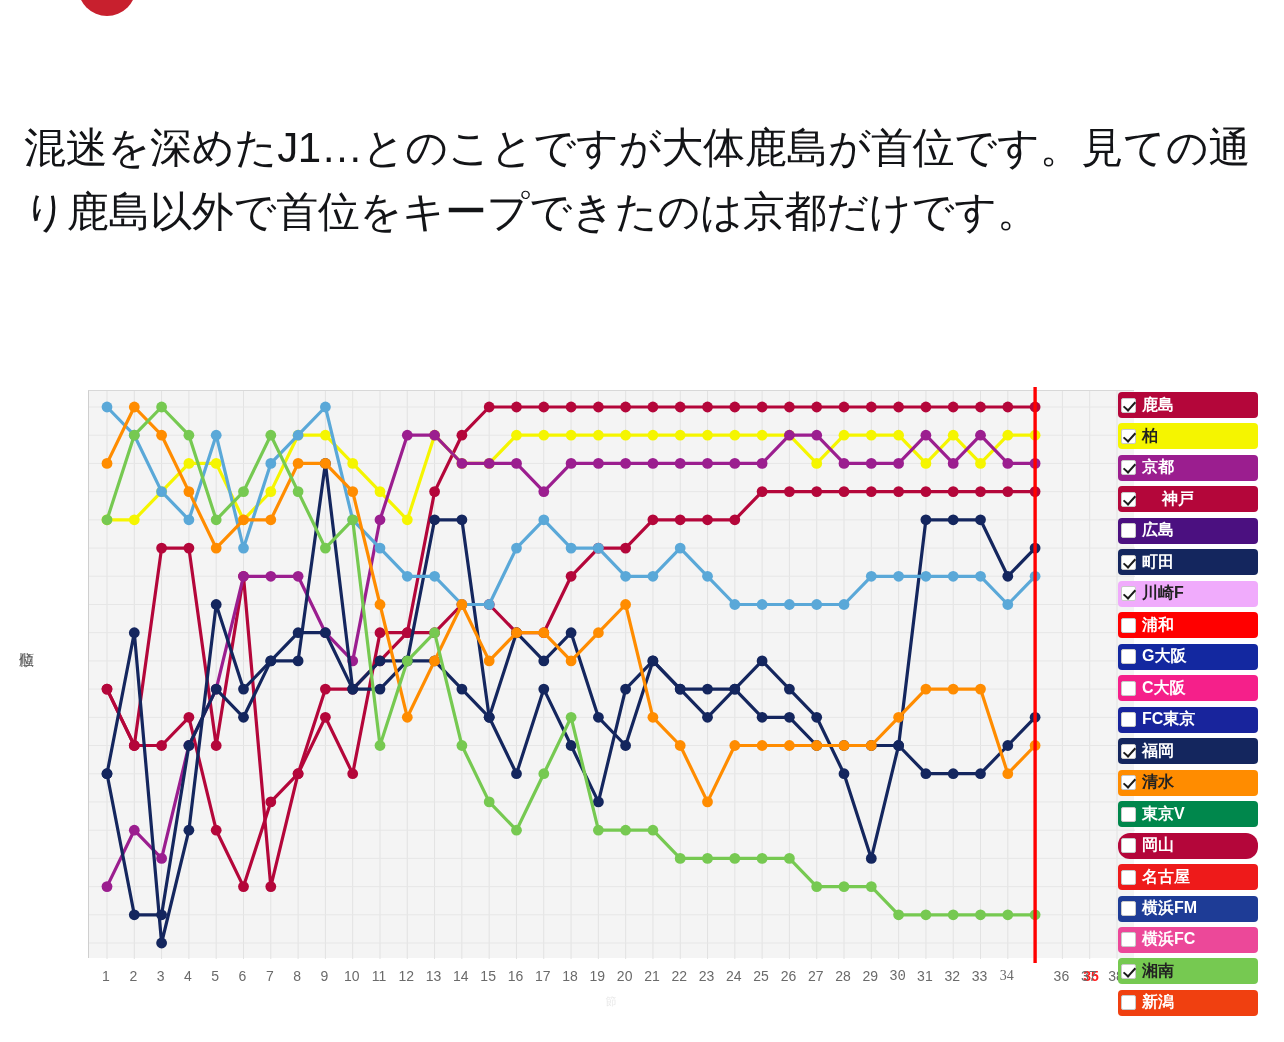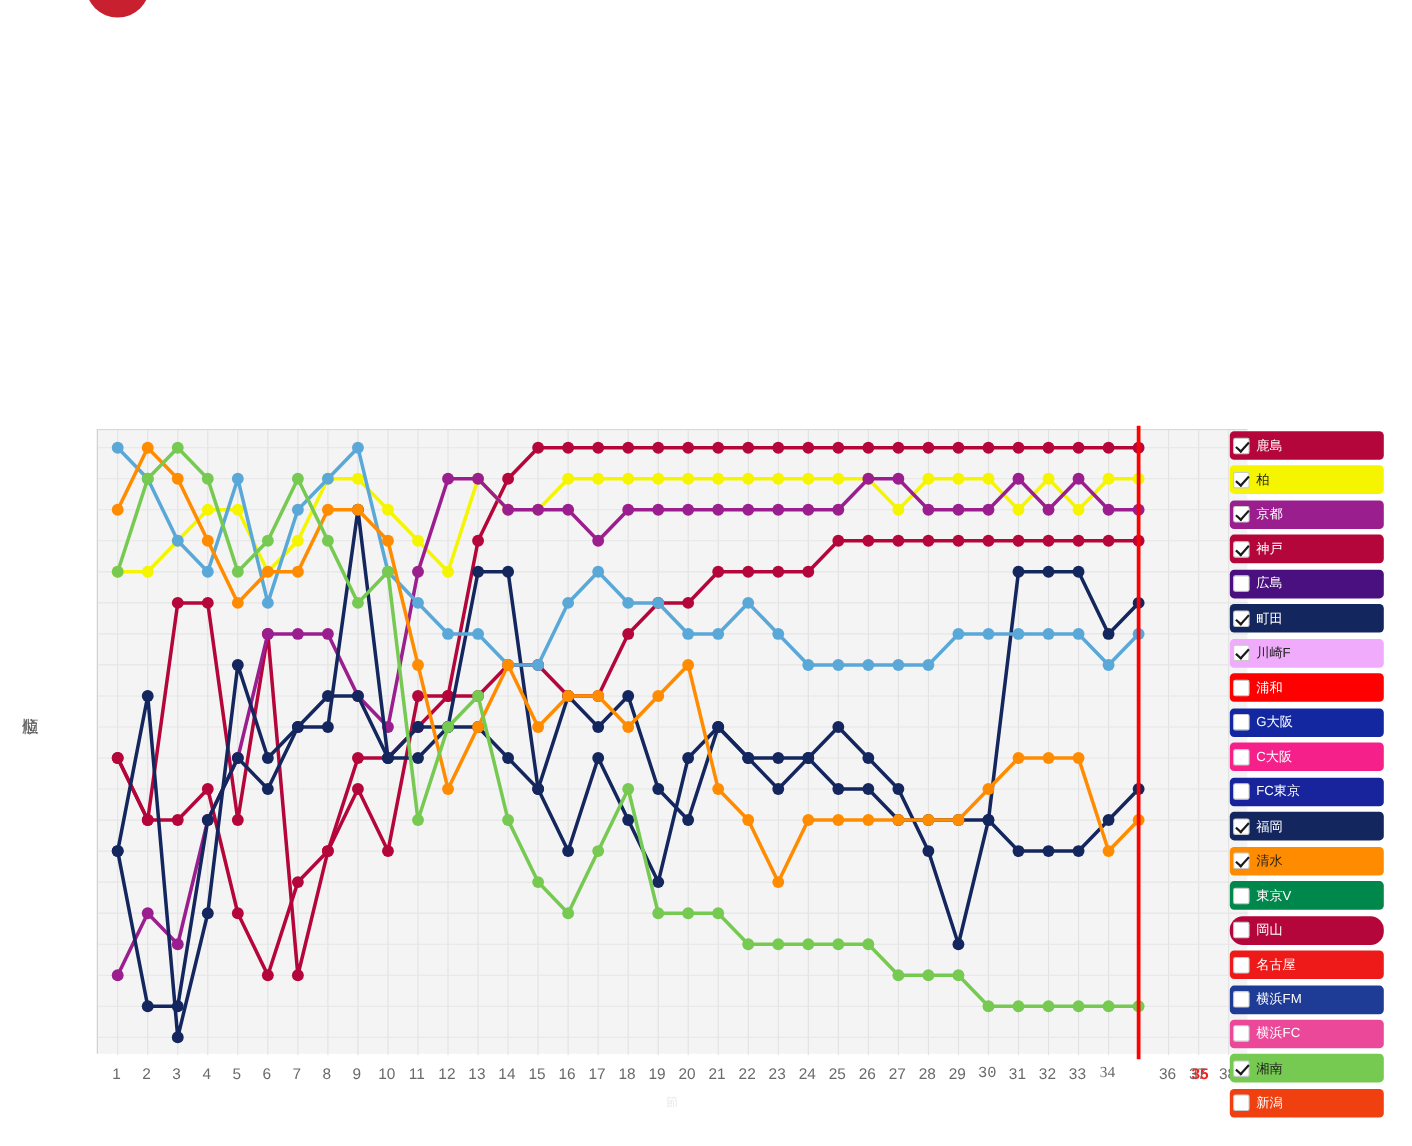--- a/index.html
+++ b/index.html
@@ -125,33 +125,34 @@
   .legend-check.on::after {
     content: "";
     position: absolute;
     left: 4px; top: 0px;
     width: 5px; height: 10px;
     border: solid #1a1a1a;
     border-width: 0 2.4px 2.4px 0;
     transform: rotate(42deg);
   }
   .legend-label {
-    font-size: 12px;
-    font-weight: 400;
+    font-size: 16px;
+    font-weight: 700;
     white-space: nowrap;
     letter-spacing: 0px;
   }
 </style>
 </head>
 <body>
 
 <div id="page">
 
   <div class="top-badge"></div>
 
+  <p class="article-text">混迷を深めたJ1…とのことですが大体鹿島が首位です。見ての通り鹿島以外で首位をキープできたのは京都だけです。</p>
 
   <div class="chart-wrap">
 
     <div class="y-axis-title">順位</div>
     <div id="y-ticks">
         <div class="y-tick" style="top: 34px;">1</div>
         <div class="y-tick" style="top: 62.2105px;">2</div>
         <div class="y-tick" style="top: 90.4211px;">3</div>
         <div class="y-tick" style="top: 118.632px;">4</div>
         <div class="y-tick" style="top: 146.842px;">5</div>
@@ -610,21 +611,21 @@
         <span class="legend-label" style="color: rgb(255, 255, 255);">鹿島</span>
       </div>
       <div class="legend-item" style="background: rgb(245, 245, 0);">
         <span class="legend-check on"></span>
         <span class="legend-label" style="color: rgb(34, 34, 34);">柏</span>
       </div>
       <div class="legend-item" style="background: rgb(155, 30, 143);">
         <span class="legend-check on"></span>
         <span class="legend-label" style="color: rgb(255, 255, 255);">京都</span>
       </div>
-      <div class="legend-item" style="background: rgb(180, 6, 58);">
+      <div class="legend-item" style="background: rgb(180, 6, 58); gap: 20px;">
         <span class="legend-check on"></span>
         <span class="legend-label" style="color: rgb(255, 255, 255);">神戸</span>
       </div>
       <div class="legend-item" style="background: rgb(75, 16, 128);">
         <span class="legend-check"></span>
         <span class="legend-label" style="color: rgb(255, 255, 255);">広島</span>
       </div>
       <div class="legend-item" style="background: rgb(20, 38, 94);">
         <span class="legend-check on"></span>
         <span class="legend-label" style="color: rgb(255, 255, 255);">町田</span>

